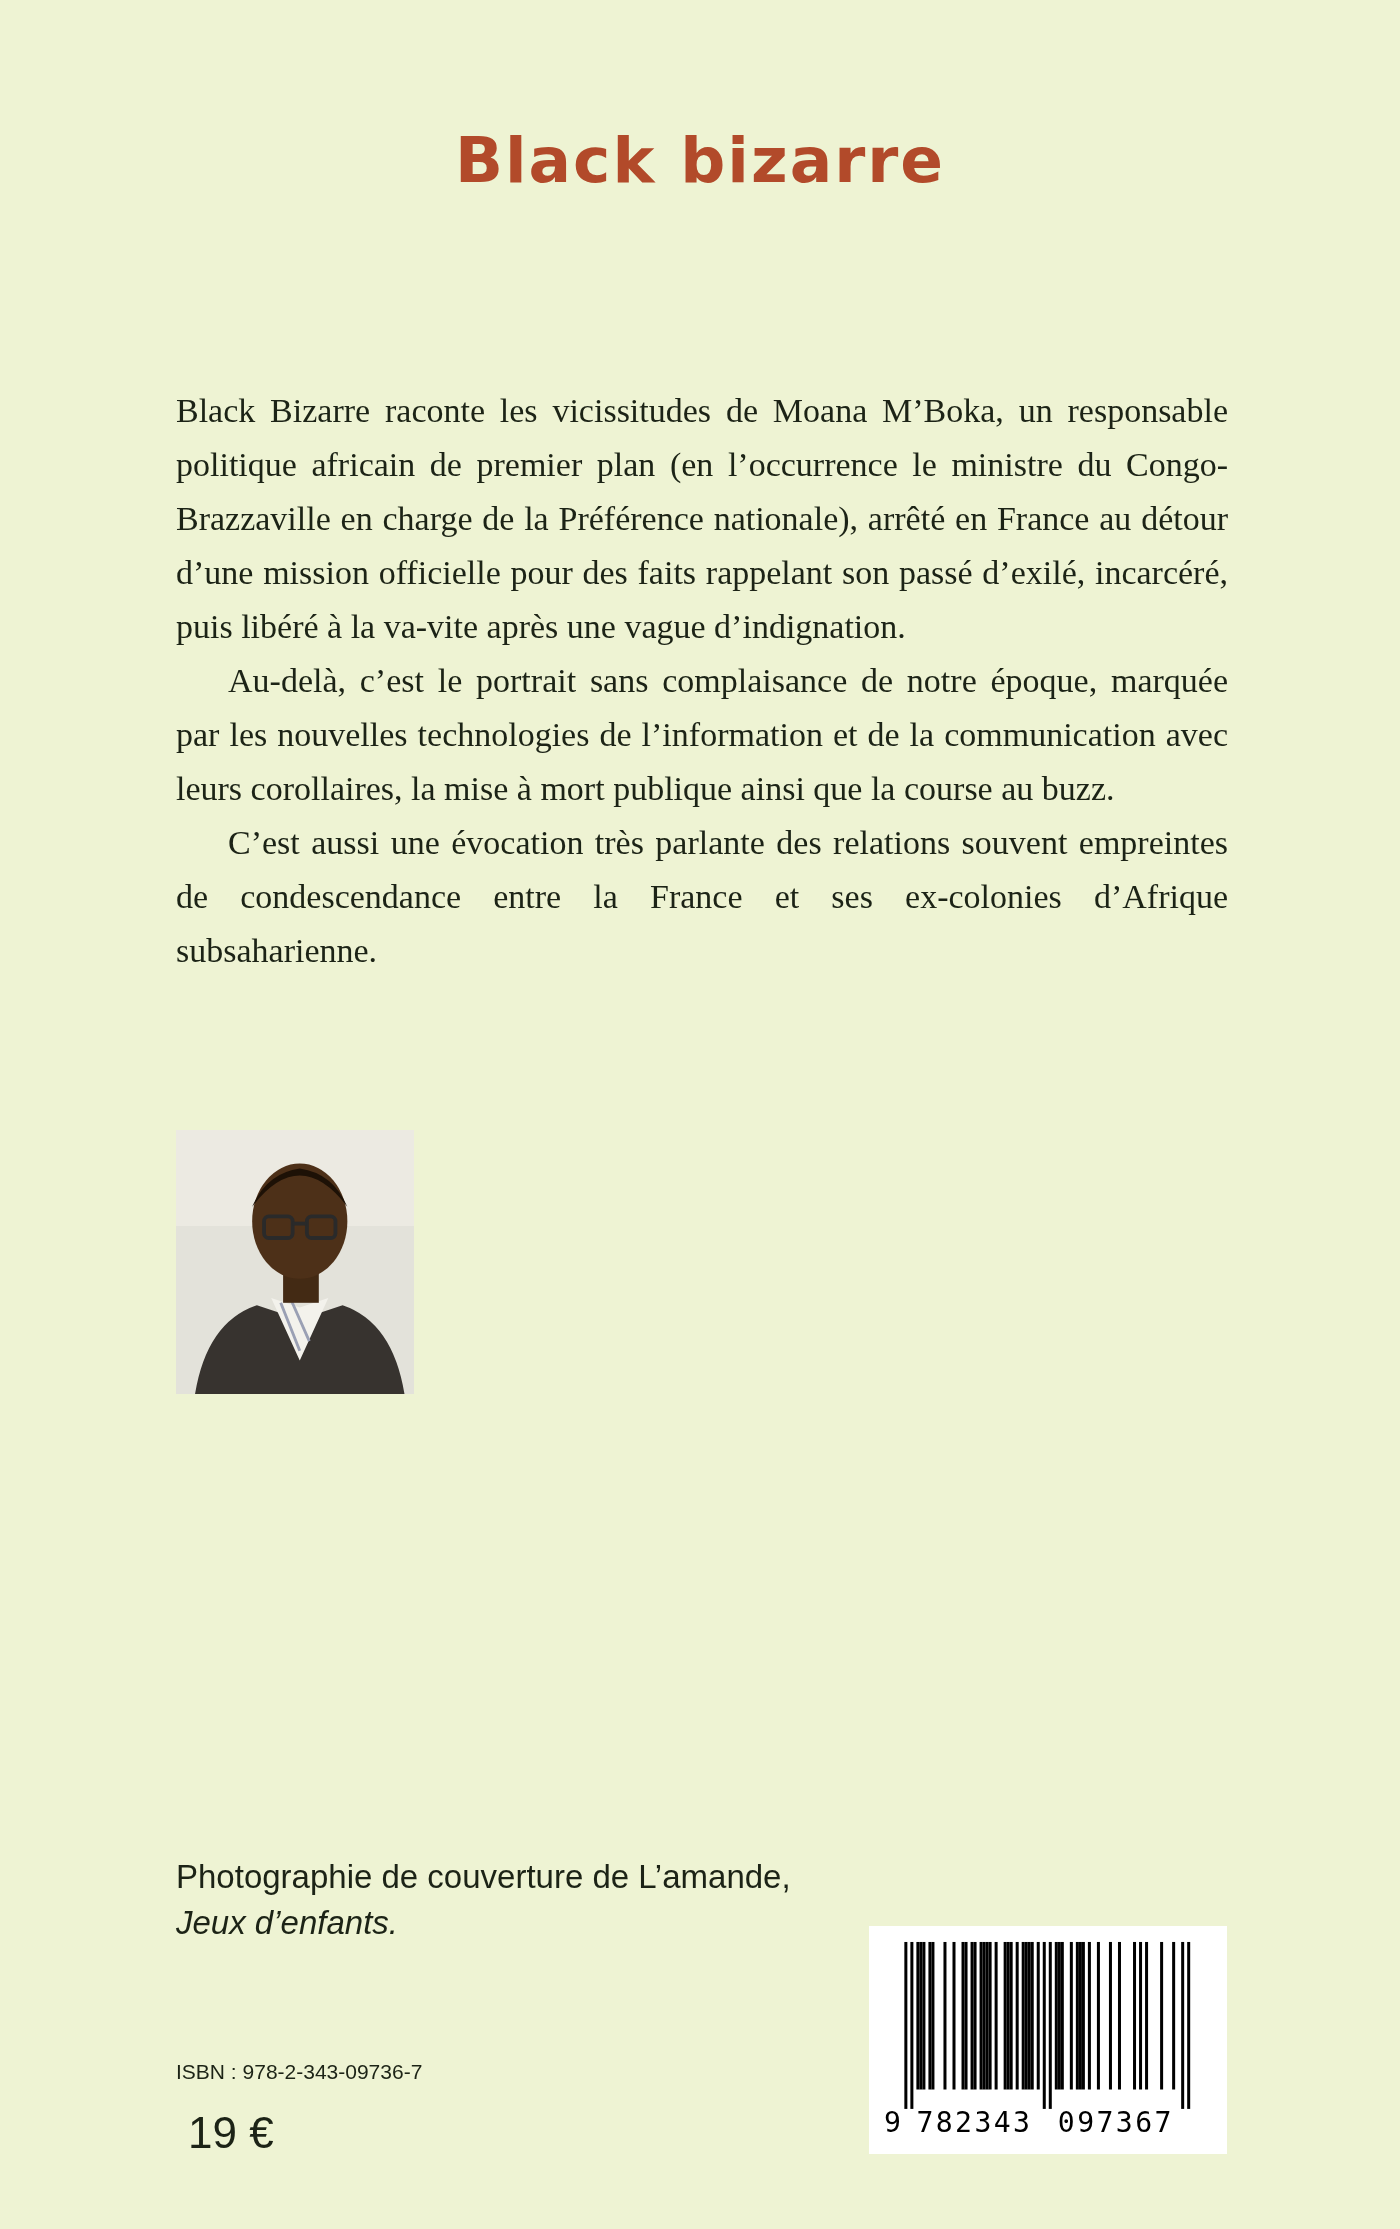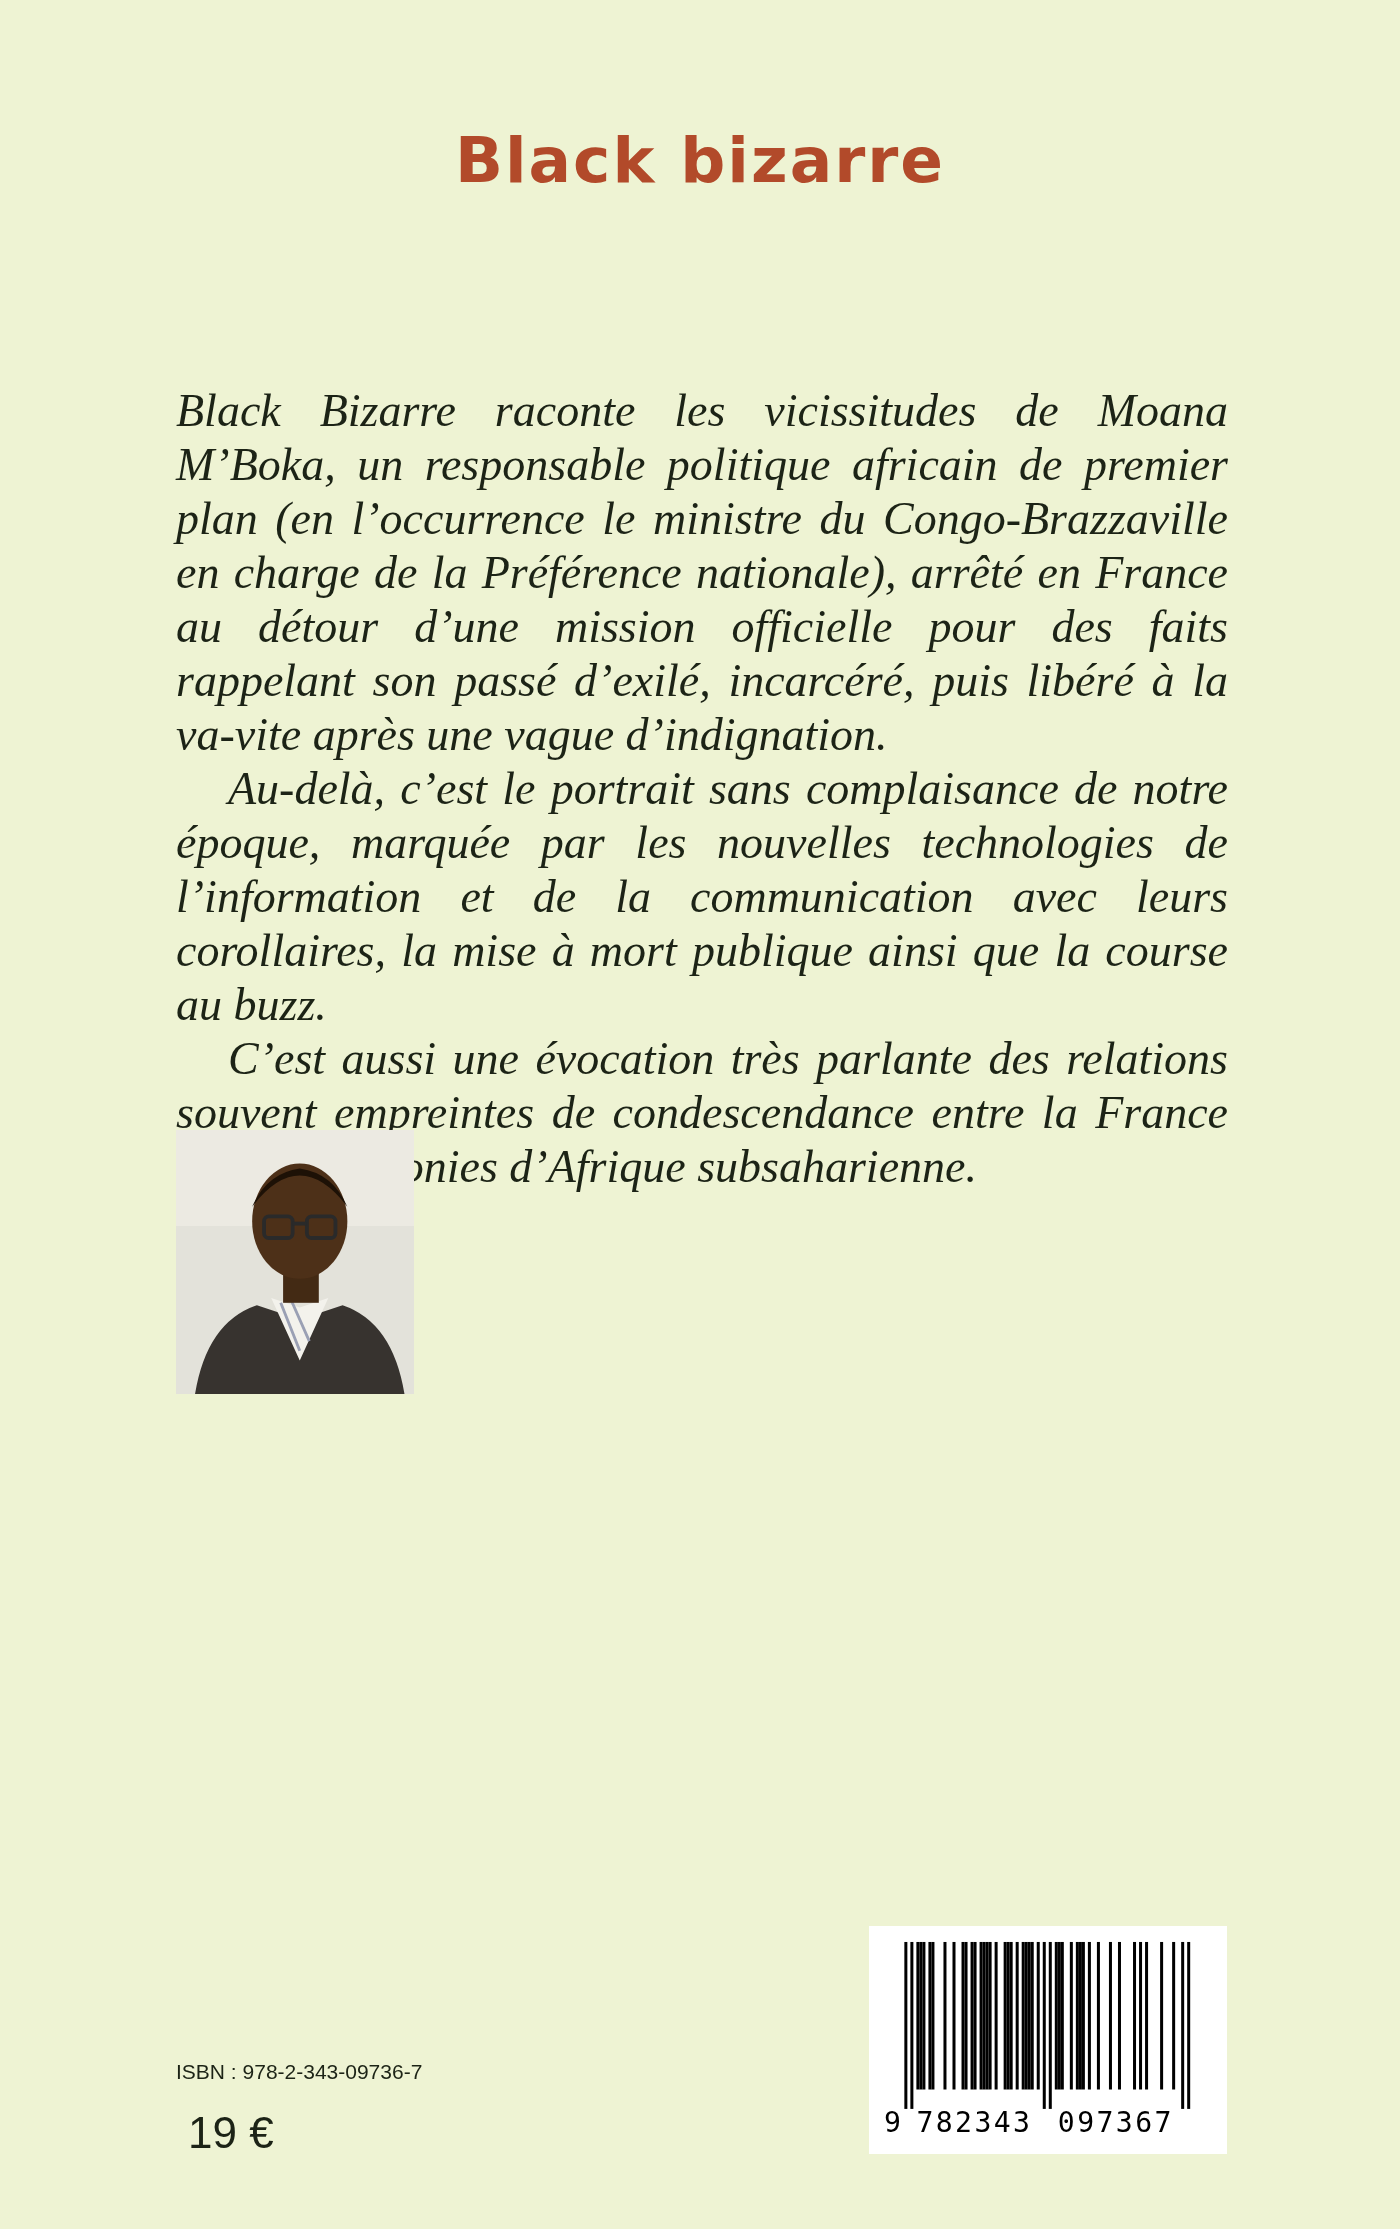--- a/index.html
+++ b/index.html
@@ -24,24 +24,23 @@
     font-weight: bold;
     font-size: 63px;
     letter-spacing: 2px;
     color: #b24a2a;
   }
   .synopsis {
     position: absolute;
     top: 372px;
     left: 176px;
     width: 1052px;
-    font-size: 46px;
+    font-size: 34px;
     line-height: 54px;
     text-align: justify;
-    font-style: italic;
   }
   .synopsis p.indent { text-indent: 52px; }
   .bio {
     position: absolute;
     top: 1118px;
     left: 176px;
     width: 1052px;
     display: flex;
     gap: 28px;
   }
@@ -120,20 +119,24 @@
         <rect x="45" y="56" width="15" height="16" fill="#432a14"></rect>
         <ellipse cx="52" cy="38" rx="20" ry="24" fill="#4d3018"></ellipse>
         <path d="M32 32 Q52 6 72 32 Q66 18 52 16 Q38 18 32 32 Z" fill="#1d1106"></path>
         <rect x="37" y="36" width="12" height="9" rx="2" fill="none" stroke="#2a2a2a" stroke-width="1.6"></rect>
         <rect x="55" y="36" width="12" height="9" rx="2" fill="none" stroke="#2a2a2a" stroke-width="1.6"></rect>
         <line x1="49" y1="39" x2="55" y2="39" stroke="#2a2a2a" stroke-width="1.6"></line>
       </svg>
     </div>
   </div>
 
+  <div class="credits">
+    <div>Photographie de couverture de L’amande,</div>
+    <div class="italic">Jeux d’enfants.</div>
+  </div>
 
   <div class="isbn">ISBN : 978-2-343-09736-7</div>
   <div class="price">19 €</div>
 
   <div class="barcode-box">
       <svg viewBox="0 0 340 210" xmlns="http://www.w3.org/2000/svg">
         <rect x="22.0" y="4" width="3.1" height="172" fill="#000"></rect>
         <rect x="28.2" y="4" width="3.1" height="172" fill="#000"></rect>
         <rect x="34.4" y="4" width="3.1" height="152" fill="#000"></rect>
         <rect x="37.5" y="4" width="3.1" height="152" fill="#000"></rect>

